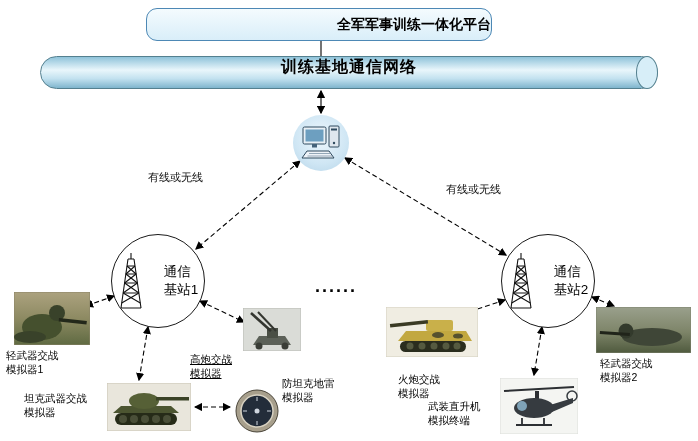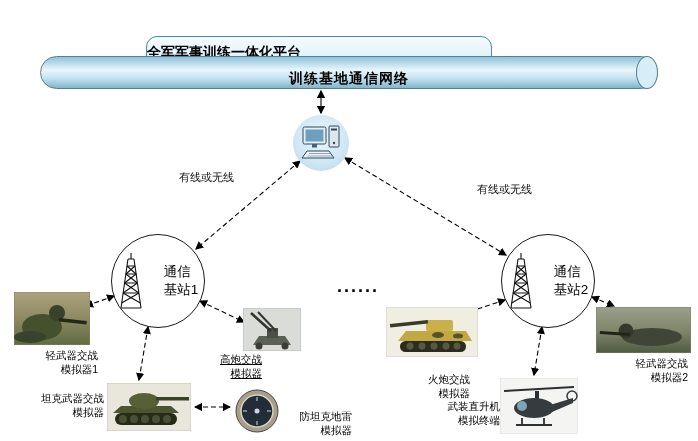--- a/index.html
+++ b/index.html
@@ -7,47 +7,47 @@
   .stage{
     position:relative;width:698px;height:441px;background:#fff;overflow:hidden;
     font-family:"Liberation Sans","DejaVu Sans",sans-serif;color:#000;
   }
   svg.overlay{position:absolute;left:0;top:0;pointer-events:none;}
   .node{position:absolute;}
   .platform-box{
     left:146px;top:8px;width:346px;height:33px;
     background:linear-gradient(180deg,#f4fbfe,#d9eef9);
     border:1.5px solid #4d88b5;border-radius:11px;
-    display:flex;align-items:center;justify-content:flex-start;
-    font-size:14px;font-weight:bold;margin-top:28px;
+    display:flex;align-items:center;justify-content:flex-end;
+    font-size:14px;font-weight:bold;
   }
   .cylinder{
     left:40px;top:56px;width:618px;height:33px;
     background:linear-gradient(180deg,#8fc3da 0%,#e9f6fb 42%,#c2e1ef 70%,#7fb5cd 100%);
     border:1px solid #54808f;border-radius:16.5px;
-    display:flex;align-items:flex-end;justify-content:center;
-    font-size:14px;font-weight:bold;letter-spacing:1px;
+    display:flex;align-items:flex-start;justify-content:center;
+    font-size:16px;font-weight:bold;letter-spacing:1px;
   }
   .cylinder-cap{
     position:absolute;right:-1px;top:-1px;width:22px;height:33px;
     background:#d7eef8;border:1px solid #54808f;border-radius:50%;
   }
   .computer-node{
     left:293px;top:115px;width:56px;height:56px;border-radius:50%;
     background:radial-gradient(circle at 50% 40%,#eef7fd 0%,#cfe6f4 60%,#b5d4e8 100%);
     display:flex;align-items:center;justify-content:center;
   }
   .station-circle{
     width:94px;height:94px;border:1px solid #1a1a1a;border-radius:50%;background:#fff;
     display:flex;align-items:center;justify-content:center;gap:20px;
   }
   .station1{left:111px;top:234px;}
   .station2{left:501px;top:234px;}
   .station-label{font-size:13.5px;line-height:1.3;white-space:pre-line;}
-  .txt{position:absolute;text-align:right;white-space:pre-line;}
+  .txt{position:absolute;text-align:left;white-space:pre-line;}
   .processor-label{left:252px;top:176px;width:140px;font-size:12px;line-height:1.35;color:#17323d;}
   .link-label{font-size:11px;color:#111;}
   .link-left{left:148px;top:170px;width:86px;}
   .link-right{left:446px;top:182px;width:86px;}
   .ellipsis{left:315px;top:276px;width:64px;font-size:18px;font-weight:bold;letter-spacing:2px;}
   .sim-label{font-size:10.5px;line-height:1.3;}
   .img-box{position:absolute;line-height:0;}
   .img-box svg{display:block;}
 </style>
 </head>
@@ -185,21 +185,21 @@
       <circle cx="23" cy="23" r="16" fill="#232d3a" stroke="#d8d2c2" stroke-width="1.5"></circle>
       <g stroke="#cfd6de" stroke-width="1">
         <line x1="23" y1="9" x2="23" y2="13"></line>
           <line x1="23" y1="33" x2="23" y2="37"></line>
         <line x1="9" y1="23" x2="13" y2="23"></line>
           <line x1="33" y1="23" x2="37" y2="23"></line>
       </g>
       <circle cx="23" cy="23" r="2.5" fill="#cfd6de"></circle>
     </svg>
   </div>
-  <div class="txt sim-label" style="left:282px;top:410px;width:70px;">防坦克地雷
+  <div class="txt sim-label" style="left:282px;top:377px;width:70px;">防坦克地雷
 模拟器</div>
 
   <div class="img-box" style="left:386px;top:307px;">
     <svg width="92" height="50" viewBox="0 0 92 50">
       <rect width="92" height="50" fill="#f0ede2" stroke="#d3cfbf"></rect>
       <rect x="14" y="34" width="66" height="11" rx="5.5" fill="#2a2d1e"></rect>
       <circle cx="24" cy="39" r="3.5" fill="#555a40"></circle>
         <circle cx="36" cy="39" r="3.5" fill="#555a40"></circle>
       <circle cx="48" cy="39" r="3.5" fill="#555a40"></circle>
         <circle cx="60" cy="39" r="3.5" fill="#555a40"></circle>

